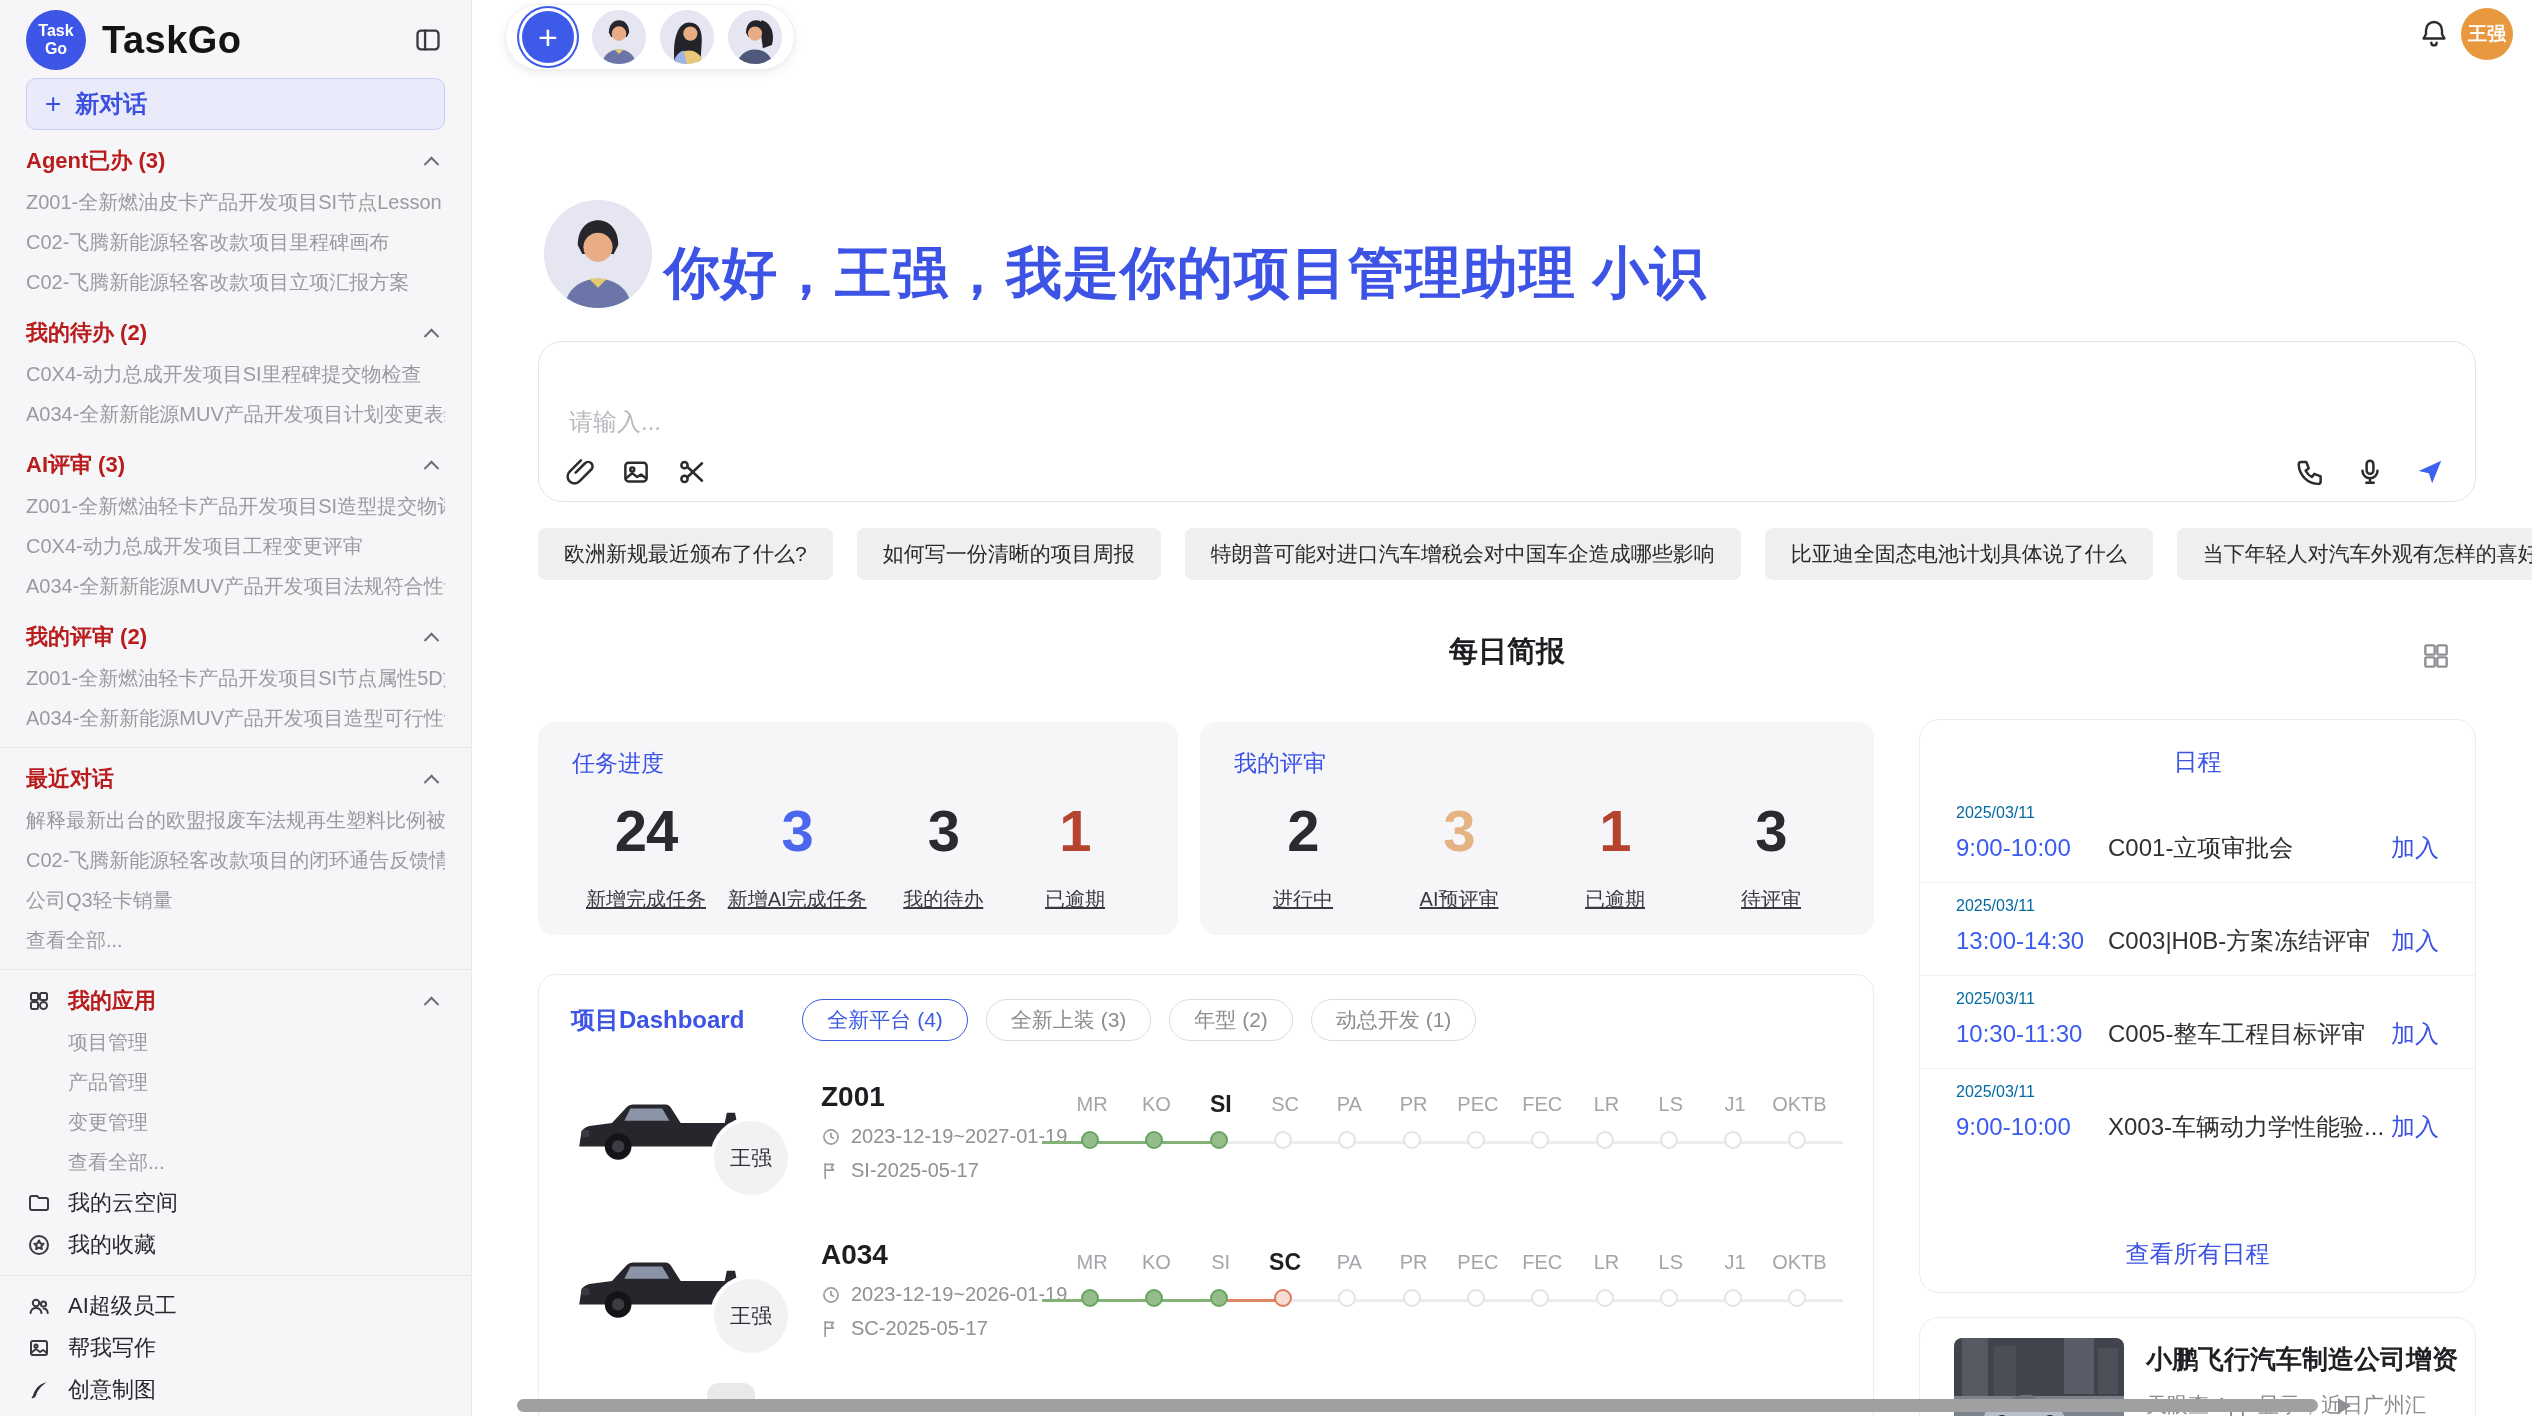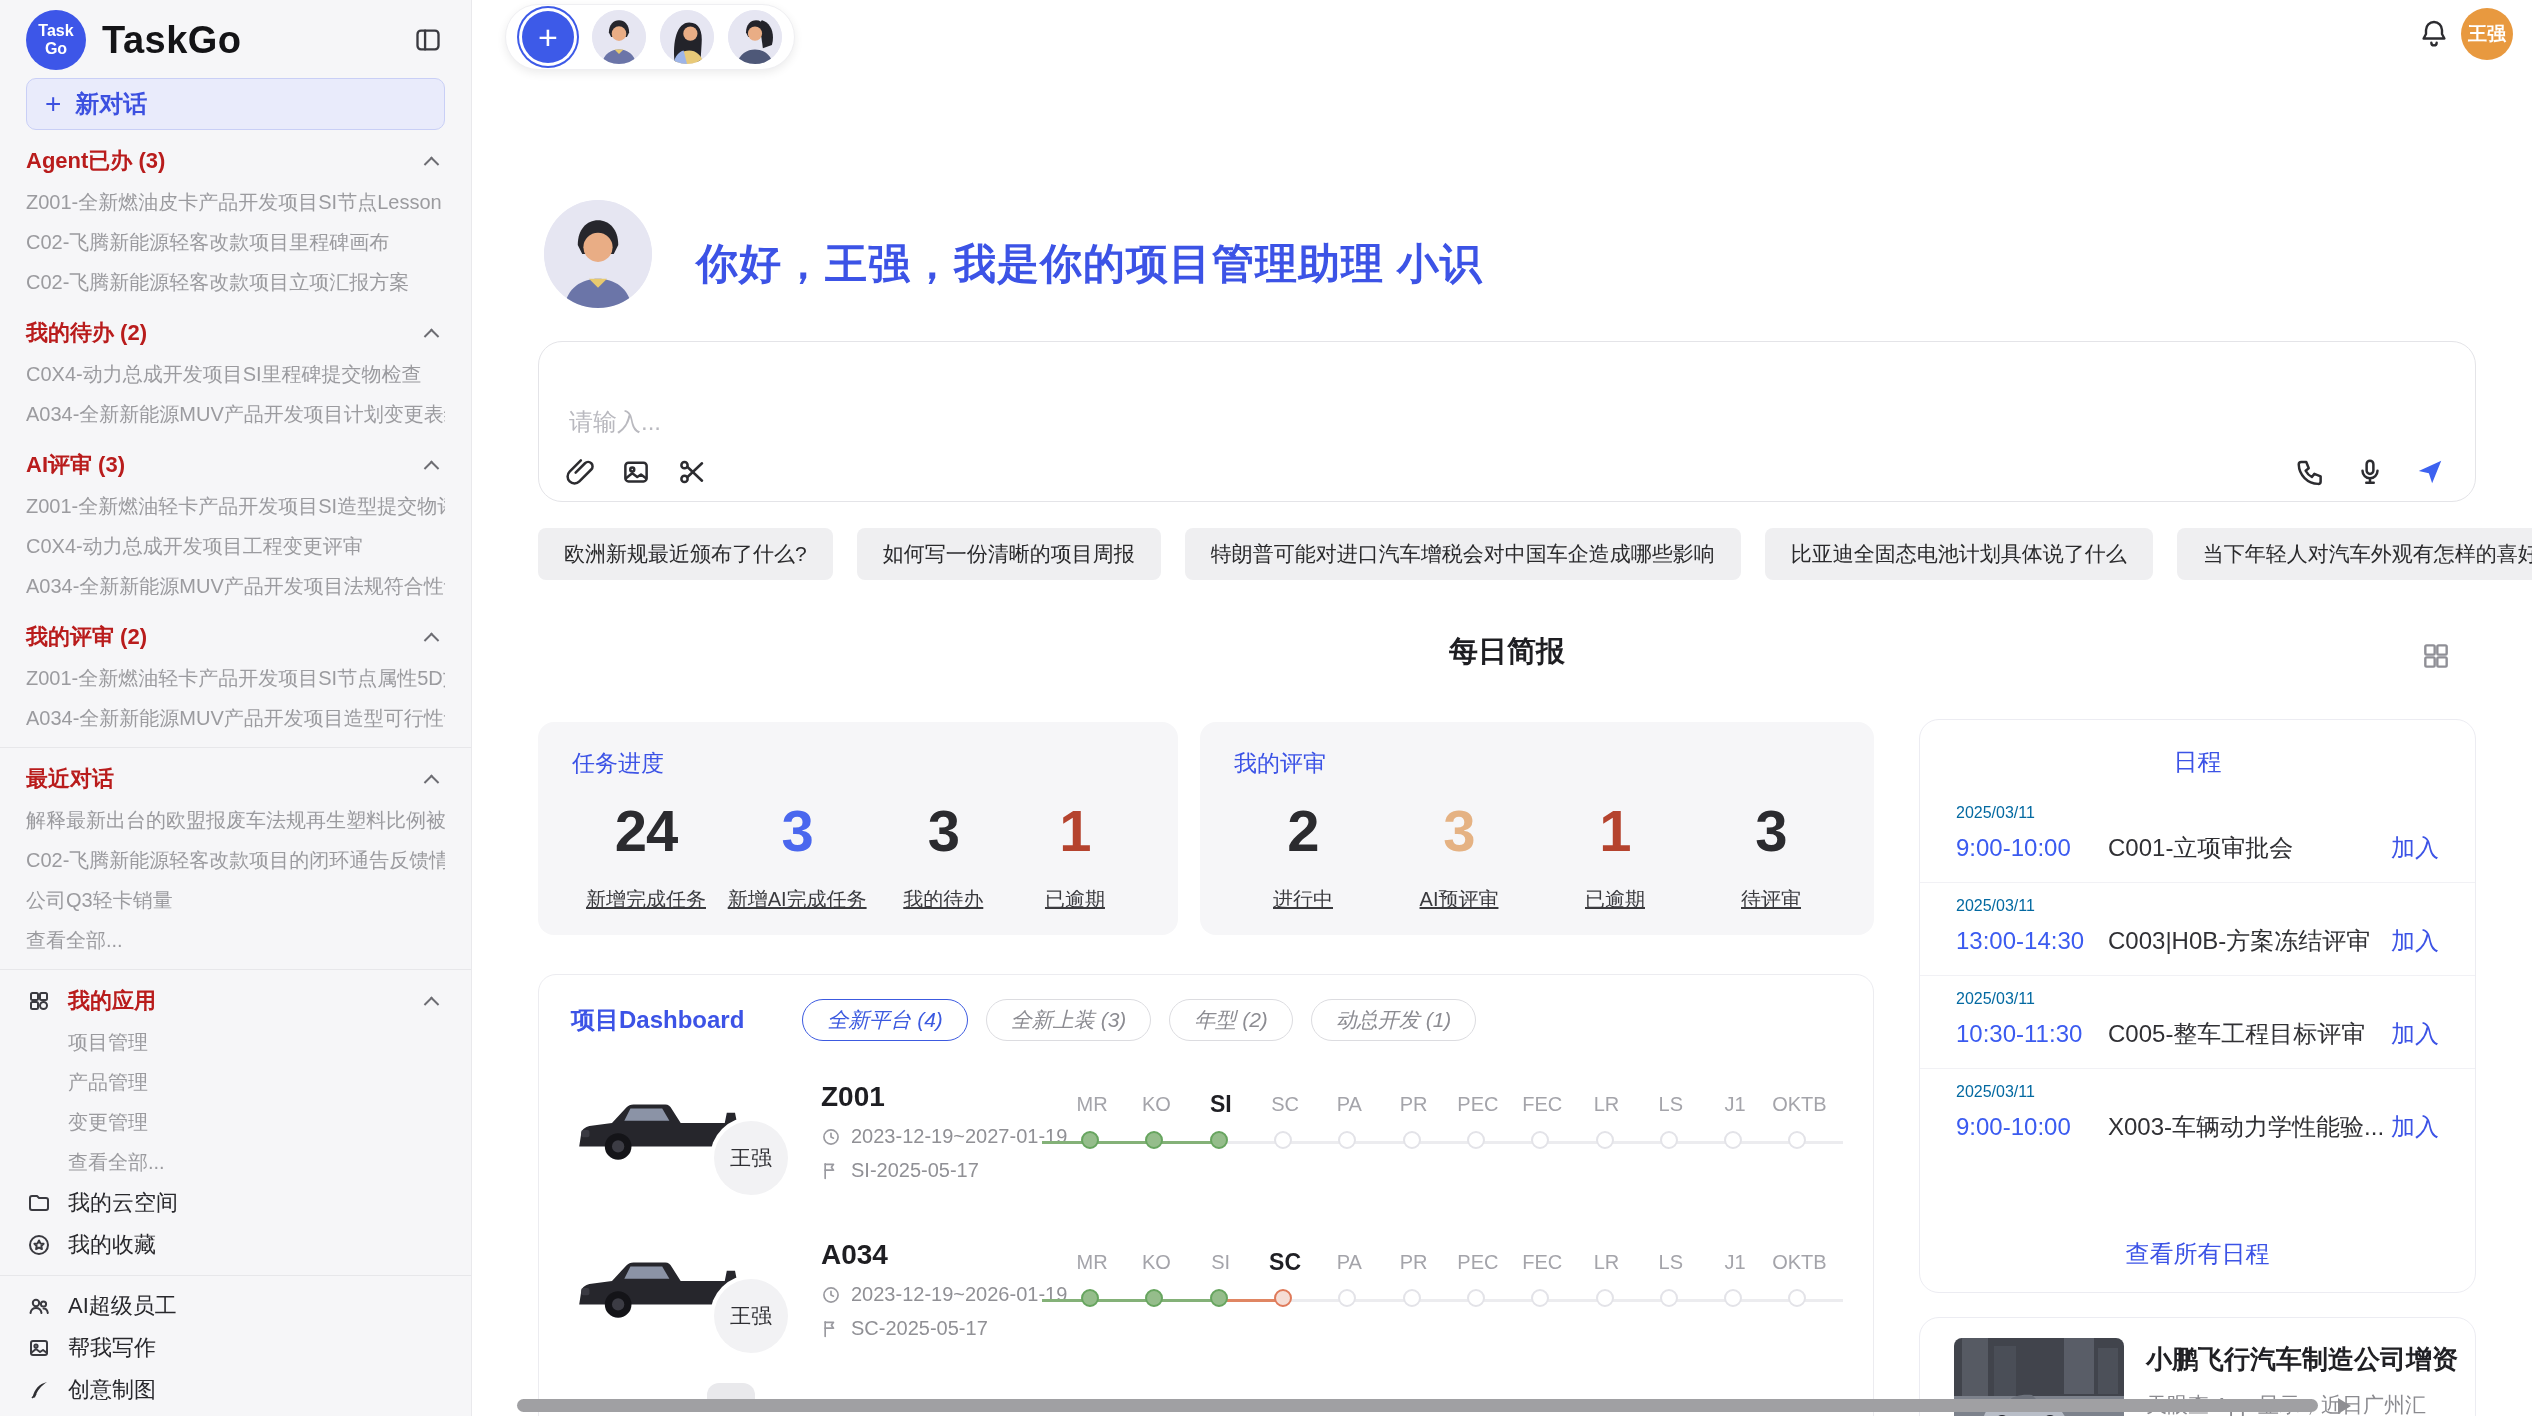--- a/index.html
+++ b/index.html
@@ -30,21 +30,21 @@
   .quickbar { position:absolute; left:505px; top:4px; height:66px; background:#fff; border:1px solid #efeff2; border-radius:36px; box-shadow:0 3px 10px rgba(0,0,0,.08); display:flex; align-items:center; gap:14px; padding:0 12px; }
   .qplus { width:52px; height:52px; border-radius:50%; background:#3d5ae8; color:#fff; font-size:34px; font-weight:300; display:flex; align-items:center; justify-content:center; box-shadow:0 0 0 3px #fff,0 0 0 5px #3d5ae8; margin:0 4px; }
   .qav { width:54px; height:54px; border-radius:50%; overflow:hidden; flex:none; background:#e7e7f3; }
   .qav svg { width:100%; height:100%; display:block; }
   .bell { position:absolute; left:2418px; top:18px; width:32px; height:32px; color:#2c2c30; }
   .user-chip { position:absolute; left:2461px; top:8px; width:52px; height:52px; border-radius:50%; background:#e8993f; color:#fff; font-size:19px; font-weight:600; display:flex; align-items:center; justify-content:center; }
 
   
   .hero-avatar { position:absolute; left:544px; top:200px; width:108px; height:108px; border-radius:50%; overflow:hidden; background:#e7e7f3; }
   .hero-avatar svg { width:100%; height:100%; display:block; }
-  .greeting { position:absolute; left:696px; top:236px; font-size:42px; font-weight:700; color:#3c53e6; letter-spacing:1px; }
+  .greeting { position:absolute; left:664px; top:236px; font-size:56px; font-weight:700; color:#3c53e6; letter-spacing:1px; }
 
   .input-card { position:absolute; left:538px; top:341px; width:1938px; height:161px; background:#fff; border:1px solid #e4e4e8; border-radius:24px; }
   .input-card textarea { position:absolute; left:16px; top:52px; width:1600px; height:64px; border:none; outline:none; resize:none; background:transparent; font-family:inherit; font-size:24px; color:#2b2b2e; padding:12px 14px; }
   .input-card textarea::placeholder { color:#b9b9bf; }
   .in-icons-left { position:absolute; left:26px; bottom:14px; display:flex; gap:26px; align-items:center; }
   .in-icons-right { position:absolute; right:30px; bottom:14px; display:flex; gap:30px; align-items:center; }
   .in-icons-left svg, .in-icons-right svg { width:30px; height:30px; stroke:#2c2c30; fill:none; stroke-width:2; stroke-linecap:round; stroke-linejoin:round; display:block; }
   svg.send-svg { stroke:none; }
 
   
@@ -63,21 +63,21 @@
   .stat { text-align:center; min-width:110px; }
   .stat .num { font-size:58px; font-weight:700; letter-spacing:-1px; }
   .num.s-dark { color:#2b2b2f; } .num.s-blue { color:#4a67ee; } .num.s-red { color:#b5432e; } .num.s-orange { color:#e5b283; }
   .stat .slabel { margin-top:22px; font-size:20px; color:#3a3a3e;text-decoration:underline; }
 
   
   .dash-card { position:absolute; left:538px; top:974px; width:1336px; height:470px; background:#fff; border:1px solid #ececf0; border-radius:18px; overflow:hidden; }
   .dash-head { display:flex; align-items:center; padding:24px 0 0 32px; }
   .dash-title { font-size:24px; font-weight:600; color:#3c53e6; }
   .tabs { display:flex; gap:18px; margin-left:58px; }
-  .tab { height:42px; border-radius:21px; padding:0 24px; font-size:21px; background:#fff; display:flex; align-items:center; font-family:inherit;font-style:italic; }
+  .tab { height:42px; border-radius:21px; padding:0 24px; font-size:21px; background:#fff; display:flex; align-items:center; font-family:inherit; }
   .tab.s-active { border:1.5px solid #3c5ae0; color:#3c5ae0; }
   .tab.s-normal { border:1px solid #dcdce0; color:#8c8c92; }
   .projects { position:absolute; left:0; top:92px; right:0; bottom:0; }
   .proj { position:relative; height:158px; }
   .car { position:absolute; left:32px; top:8px; width:205px; height:106px; border-radius:8px; overflow:hidden; background:#fff; }
   .car svg { width:100%; height:100%; display:block; }
   .owner { position:absolute; left:175px; top:54px; width:74px; height:74px; border-radius:50%; background:#f2f2f4; box-shadow:0 0 0 4px #fff; display:flex; align-items:center; justify-content:center; font-size:21px; color:#2f2f33; z-index:2; }
   .pcode { position:absolute; left:282px; top:14px; font-size:28px; font-weight:700; color:#1e1e22; }
   .meta { position:absolute; left:282px; display:flex; align-items:center; gap:10px; font-size:20px; color:#909095; }
   .meta.m1 { top:58px; } .meta.m2 { top:92px; }

